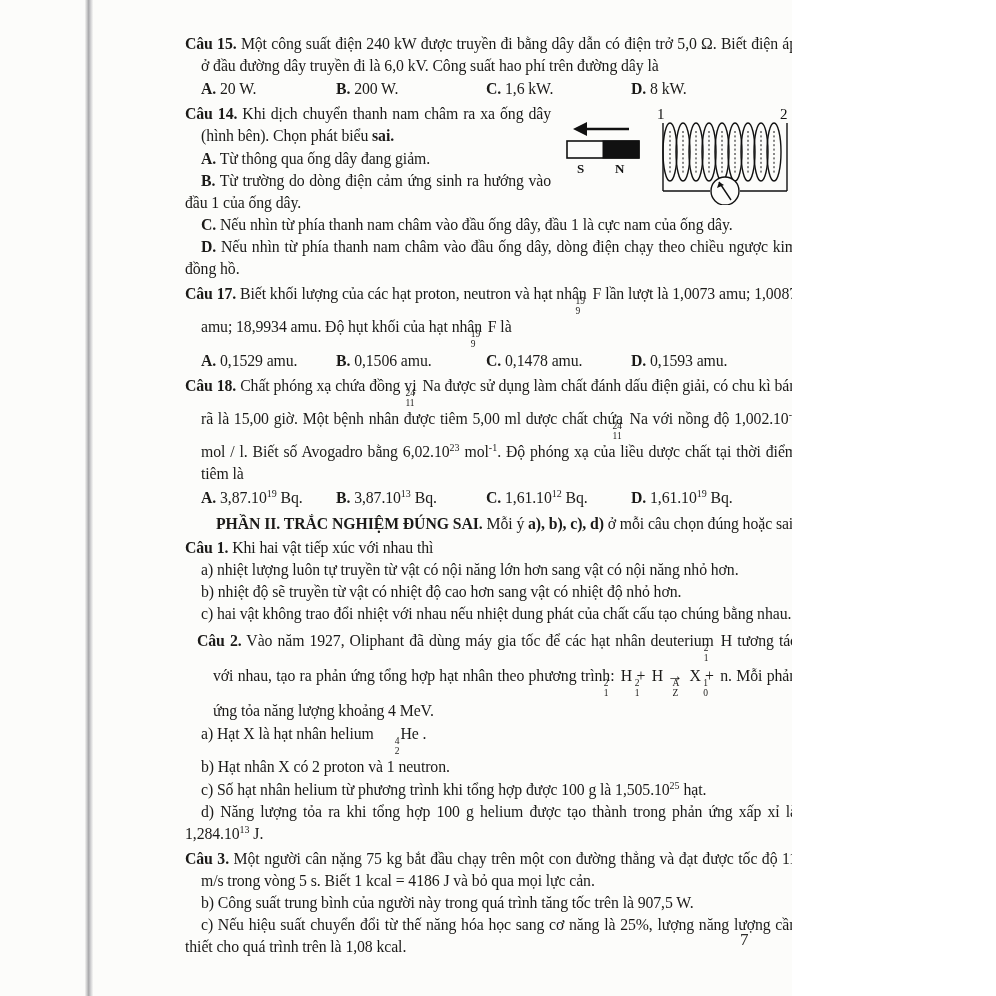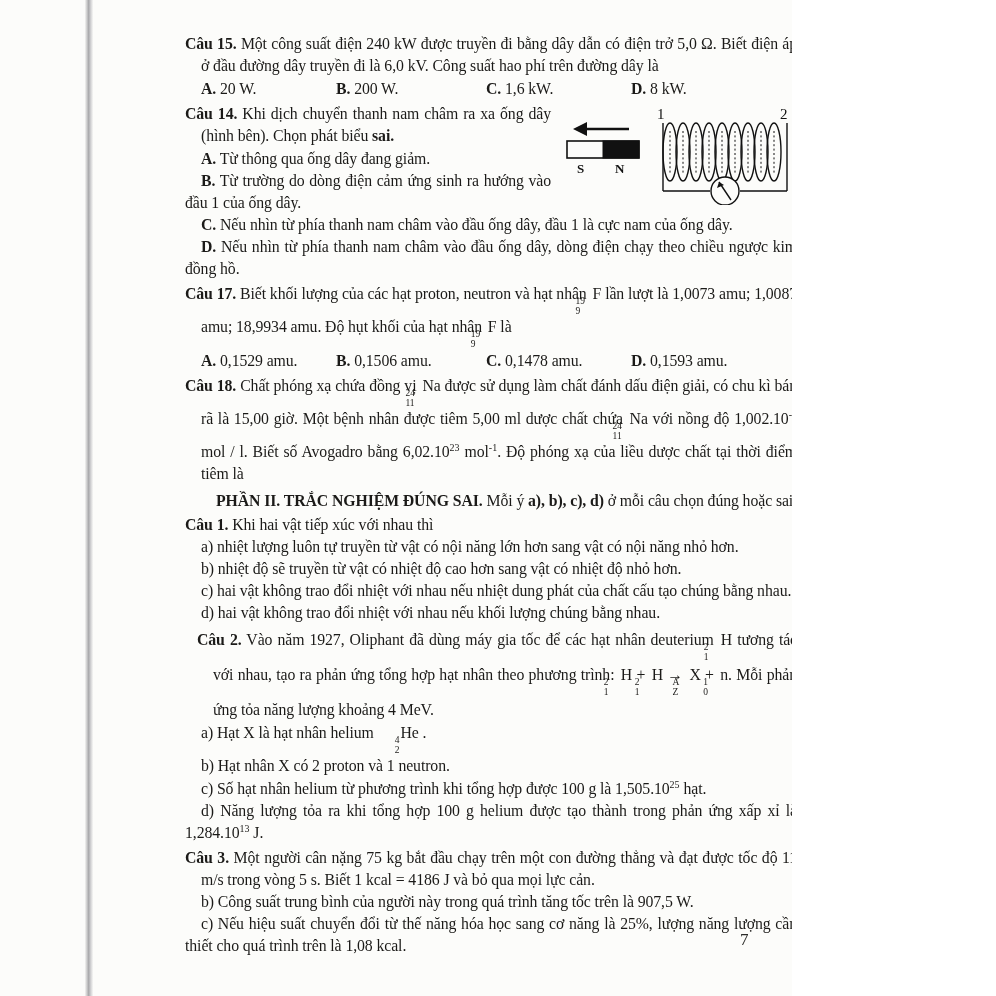--- a/index.html
+++ b/index.html
@@ -138,30 +138,35 @@
     </section>
 
     <section class="q">
       <p class="hang"><b>Câu 18.</b> Chất phóng xạ chứa đồng vị <span class="nn">
             <span>24</span>
             <span>11</span>
           </span>Na  được sử dụng làm chất đánh dấu điện giải, có chu kì bán rã là 15,00 giờ. Một bệnh nhân được tiêm 5,00 ml  dược chất chứa <span class="nn">
             <span>24</span>
             <span>11</span>
           </span>Na  với nồng độ 1,002.10<sup>-3</sup> mol / l.  Biết số Avogadro bằng 6,02.10<sup>23</sup> mol<sup>-1</sup>.  Độ phóng xạ của liều dược chất tại thời điểm tiêm là</p>
+      <div class="optrow">
+        <span><b>A.</b> 3,87.10<sup>19</sup> Bq.</span>
+        <span><b>B.</b> 3,87.10<sup>13</sup> Bq.</span>
+        <span><b>C.</b> 1,61.10<sup>12</sup> Bq.</span>
+        <span><b>D.</b> 1,61.10<sup>19</sup> Bq.</span>
+      </div>
     </section>
 
     <p class="part-head"><b>PHẦN II. TRẮC NGHIỆM ĐÚNG SAI.</b> Mỗi ý <b>a), b), c), d)</b> ở mỗi câu chọn đúng hoặc sai.</p>
 
     <section class="q">
       <p class="hang"><b>Câu 1.</b> Khi hai vật tiếp xúc với nhau thì</p>
       <p class="item">a) nhiệt lượng luôn tự truyền từ vật có nội năng lớn hơn sang vật có nội năng nhỏ hơn.</p>
       <p class="item">b) nhiệt độ sẽ truyền từ vật có nhiệt độ cao hơn sang vật có nhiệt độ nhỏ hơn.</p>
       <p class="item">c) hai vật không trao đổi nhiệt với nhau nếu nhiệt dung phát của chất cấu tạo chúng bằng nhau.</p>
-      <p class="item">d) hai vật không trao đổi nhiệt với nhau nếu khối lượng chúng bằng nhau.</p>
     </section>
 
     <section class="q">
       <p class="hang q2-stem"><b>Câu 2.</b> Vào năm 1927, Oliphant đã dùng máy gia tốc để các hạt nhân deuterium <span class="nn">
             <span>2</span>
             <span>1</span>
           </span>H  tương tác với nhau, tạo ra phản ứng tổng hợp hạt nhân theo phương trình: <span class="nn">
             <span>2</span>
             <span>1</span>
           </span>H + <span class="nn">

